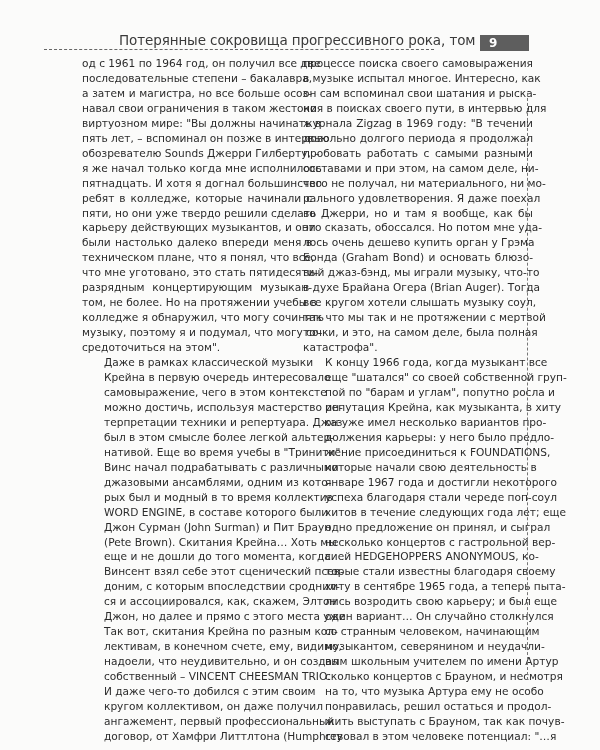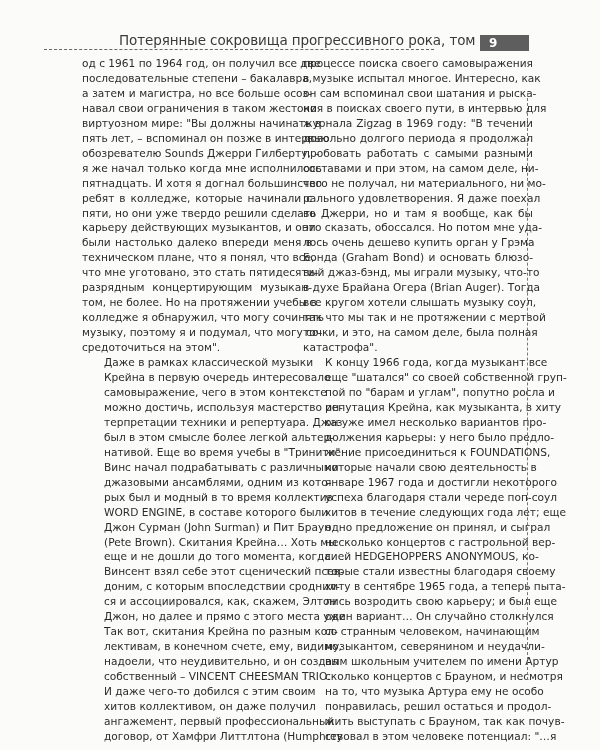--- a/index.html
+++ b/index.html
@@ -92,21 +92,21 @@
       <span class="line">еще и не дошли до того момента, когда</span>
       <span class="line">Винсент взял себе этот сценический псев-</span>
       <span class="line">доним, с которым впоследствии сроднил-</span>
       <span class="line">ся и ассоциировался, как, скажем, Элтон</span>
       <span class="line">Джон, но далее и прямо с этого места уже</span>
       <span class="line">Так вот, скитания Крейна по разным кол-</span>
       <span class="line">лективам, в конечном счете, ему, видимо,</span>
       <span class="line">надоели, что неудивительно, и он создал</span>
       <span class="line">собственный – VINCENT CHEESMAN TRIO.</span>
       <span class="line">И даже чего-то добился с этим своим</span>
-      <span class="line">хитов коллективом, он даже получил</span>
+      <span class="line">кругом коллективом, он даже получил</span>
       <span class="line">ангажемент, первый профессиональный</span>
       <span class="line">договор, от Хамфри Литтлтона (Humphrey</span>
     </p>
   </div>
 <div class="col col-right">
     <p>
       <span class="line">процессе поиска своего самовыражения</span>
       <span class="line">в музыке испытал многое. Интересно, как</span>
       <span class="line">он сам вспоминал свои шатания и рыска-</span>
       <span class="line">ния в поисках своего пути, в интервью для</span>

